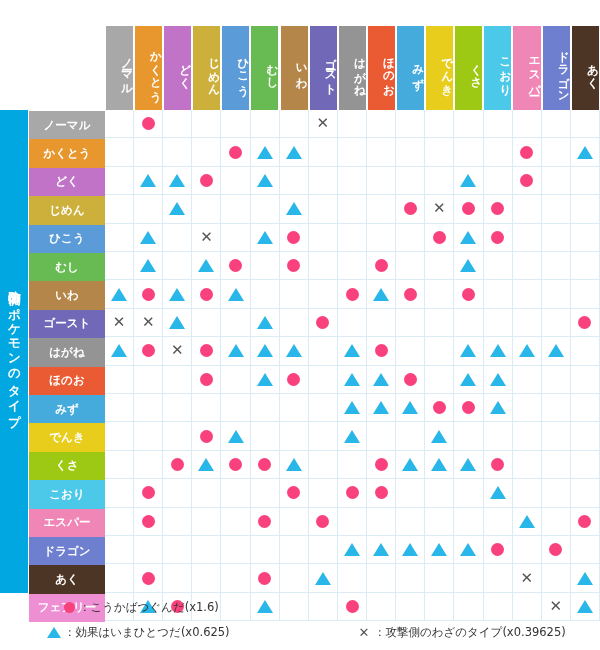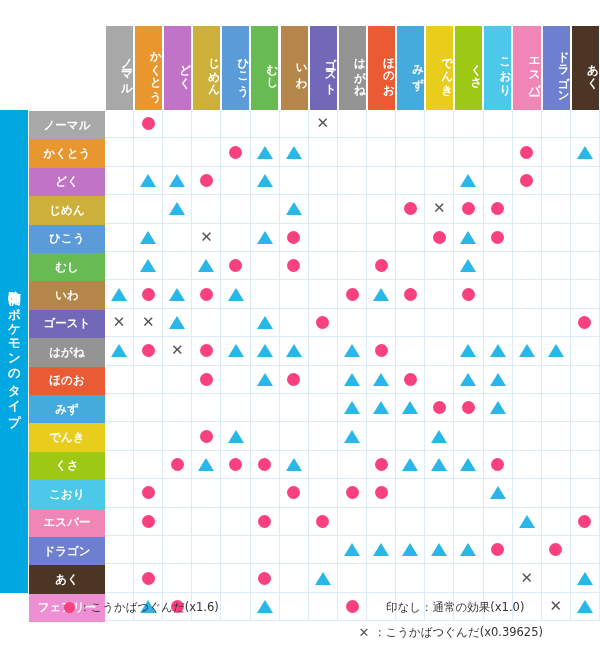--- a/index.html
+++ b/index.html
@@ -662,24 +662,27 @@
       </div>
     </div>
 
   <div class="legend" id="legend">
       <div class="lg" style="left: 45px; top: 4px;">
         <span class="sym">
           <span class="lgdot"></span>
         </span>
         <span>：こうかばつぐんだ(x1.6)</span>
       </div>
-      <div class="lg" style="left: 370px; top: 4px;">
-        <span>印なし：通常の効果(x1.0)</span>
+      <div class="lg" style="left: 30px; top: 29px;">
+        <span class="sym">
+          <span class="lgtri"></span>
+        </span>
+        <span>：効果はいまひとつだ(x0.625)</span>
       </div>
       <div class="lg" style="left: 340px; top: 29px;">
         <span class="sym">
           <span class="lgx">✕</span>
         </span>
-        <span>：こうかばつぐんだ(x0.39625)</span>
+        <span>：攻撃側のわざのタイプ(x0.39625)</span>
       </div>
     </div>
 
 </div>
 
 </body></html>

